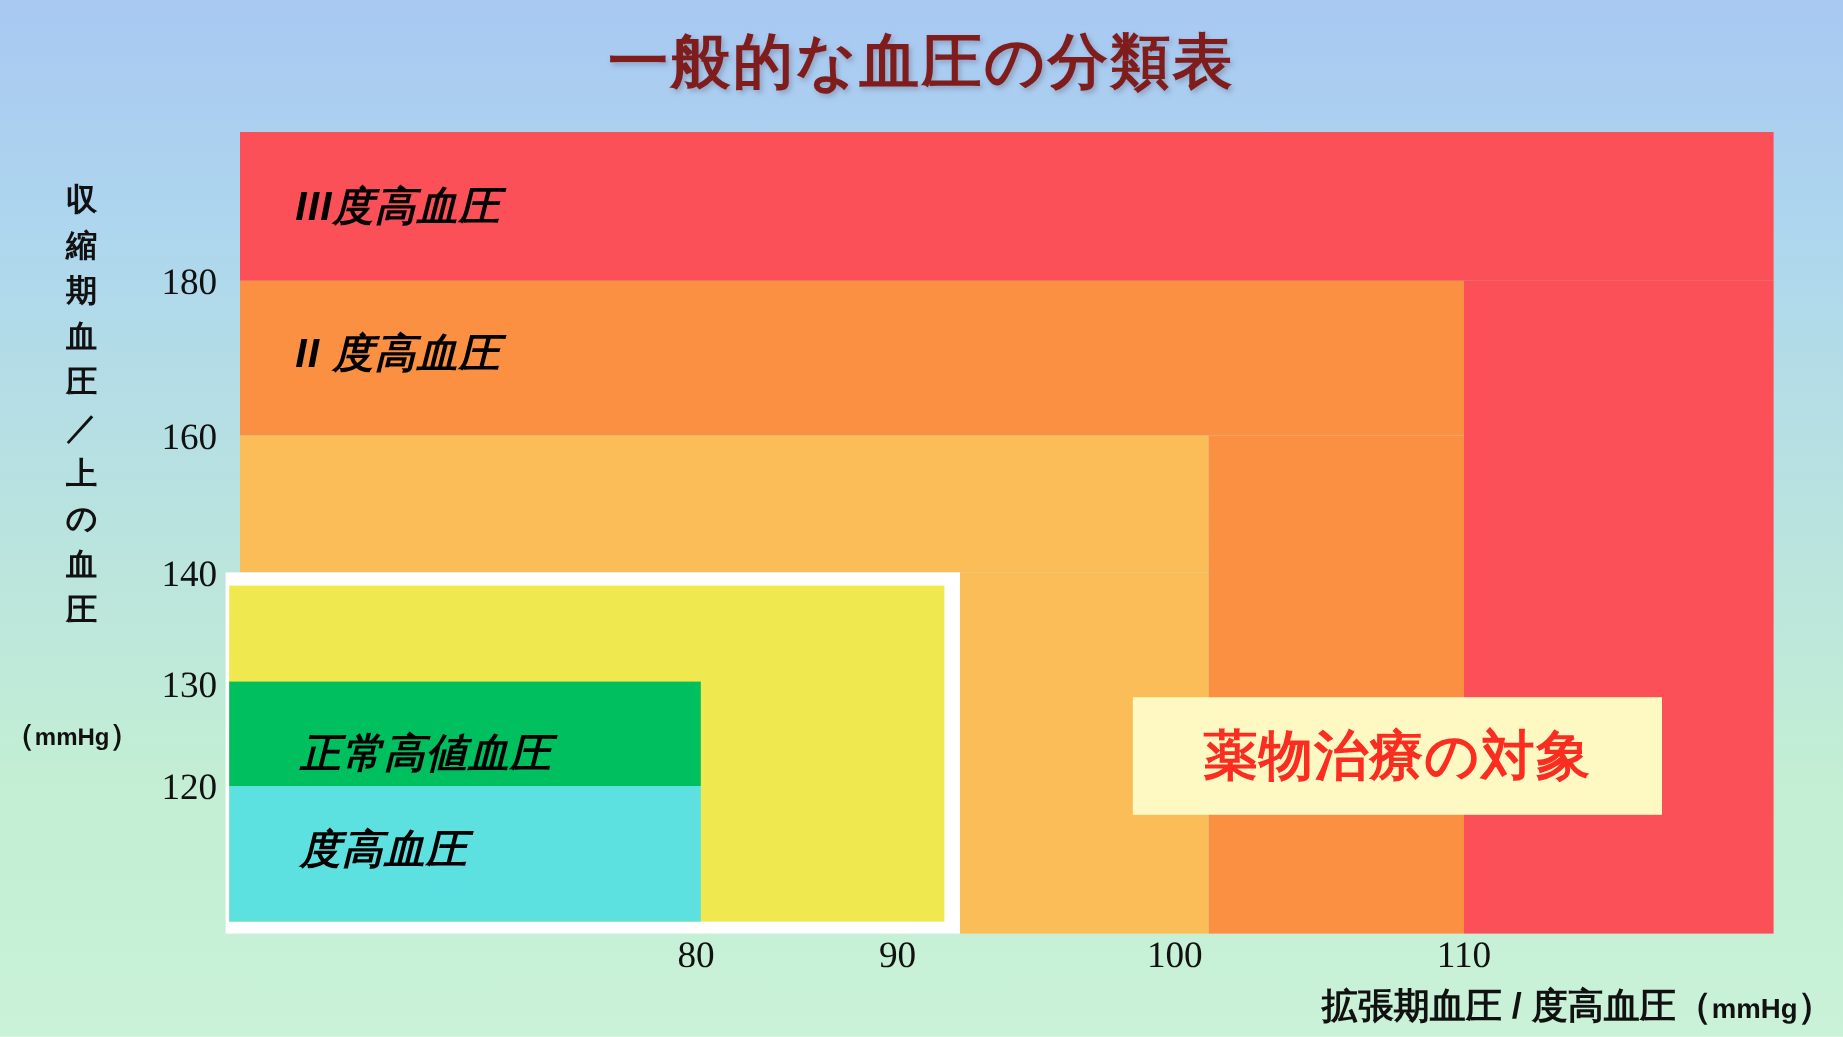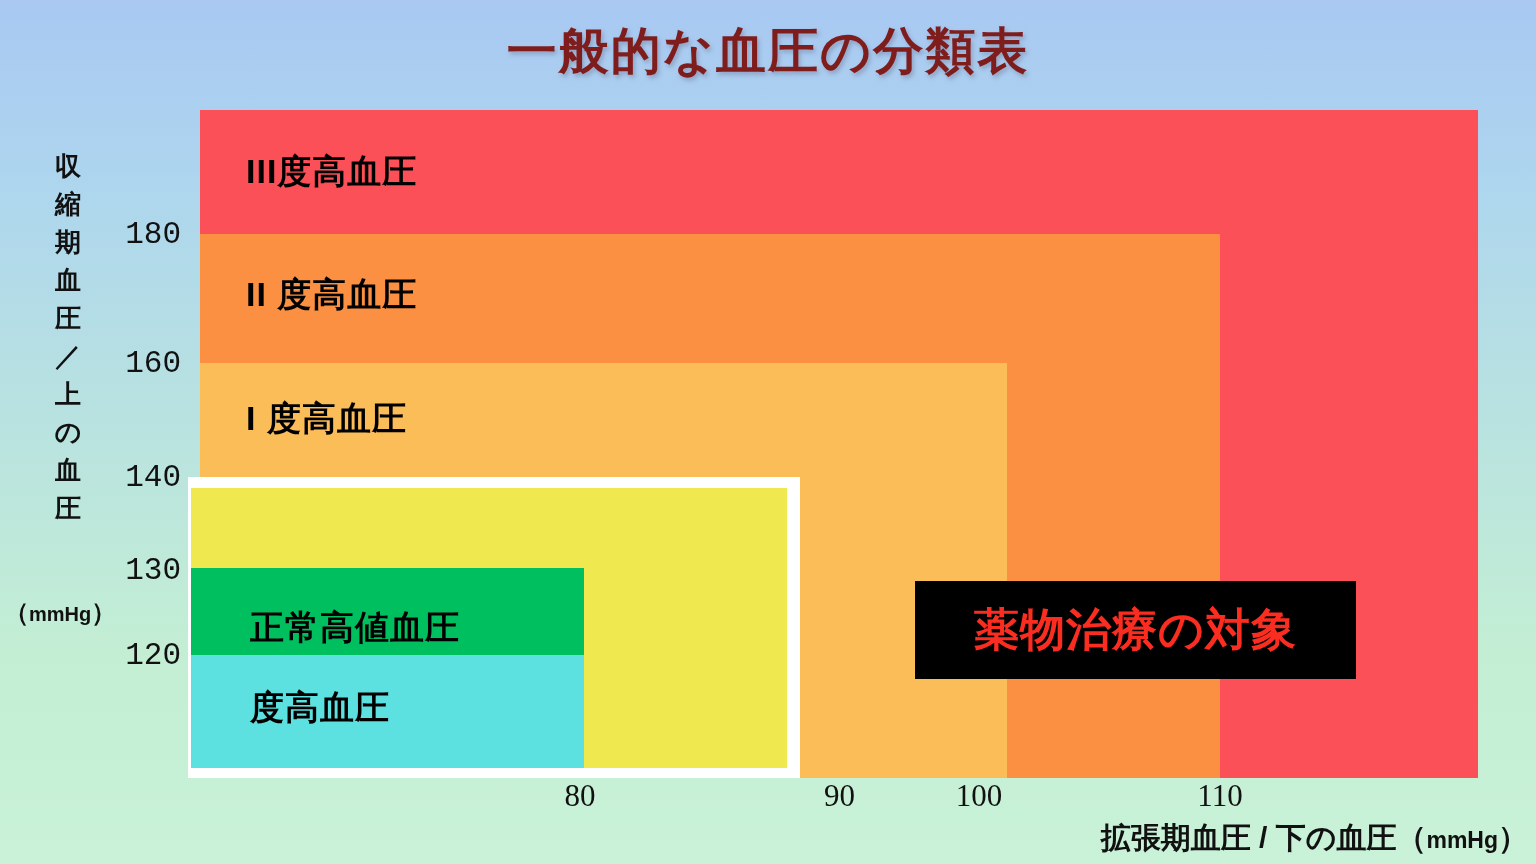--- a/index.html
+++ b/index.html
@@ -47,21 +47,21 @@
   }
   #y-axis-unit .u { font-size:20px; }
 
   
   .ytick {
     position:absolute;
     right:1355px;           
     width:70px;
     text-align:right;
     font-size:31px;
-    font-family:Liberation Mono, monospace;
+    font-family:Liberation Serif, serif;
     color:#111;
     line-height:1;
   }
 
   
   .xtick {
     position:absolute;
     top:778px;
     width:80px;
     margin-left:-40px;
@@ -88,28 +88,29 @@
     height:682px;   
   }
   .band { position:absolute; }
   .band-label {
     position:absolute;
     font-size:34px;
     font-weight:bold;
     color:#000;
     white-space:nowrap;
     letter-spacing:1px;
+    font-style:italic;
   }
 
   
   #callout-box {
     position:absolute;
-    left:915px; top:581px;
+    left:944px; top:581px;
     width:441px; height:98px;
-    background:#000000;
+    background:#fef9c3;
     display:flex;
     align-items:center;
     justify-content:center;
   }
   #callout-text {
     font-size:45px;
     font-weight:bold;
     color:#fa2d20;
     letter-spacing:1px;
     white-space:nowrap;
@@ -148,29 +149,28 @@
   <div class="band" style="left:0px; top:381px; width:612px; height:301px; background:#ffffff;"></div>
 
   <div class="band" style="left:3px; top:392px; width:596px; height:280px; background:#f0e84f;"></div>
 
   <div class="band" style="left:3px; top:472px; width:393px; height:87px; background:#00bf5f;"></div>
 
   <div class="band" style="left:3px; top:559px; width:393px; height:113px; background:#5ce0e0;"></div>
 
   <div class="band-label" style="left:58px;  top:53px;">III度高血圧</div>
   <div class="band-label" style="left:58px;  top:176px;">II 度高血圧</div>
-  <div class="band-label" style="left:58px;  top:300px;">I 度高血圧</div>
   <div class="band-label" style="left:62px;  top:493px;margin-top:16px;">正常高値血圧</div>
   <div class="band-label" style="left:62px;  top:589px;">度高血圧</div>
 </div>
 
 <div id="callout-box">
   <span id="callout-text">薬物治療の対象</span>
 </div>
 
 <div class="xtick" style="left:580px;">80</div>
-<div class="xtick" style="left:815px;text-align:right;">90</div>
+<div class="xtick" style="left:748px;">90</div>
 <div class="xtick" style="left:979px;">100</div>
 <div class="xtick" style="left:1220px;text-align:center;">110</div>
 
 <div id="x-axis-title">
-  <span>拡張期血圧 / 下の血圧</span><span>（</span><span class="u">mmHg</span><span>）</span>
+  <span>拡張期血圧 / 度高血圧</span><span>（</span><span class="u">mmHg</span><span>）</span>
 </div>
 
 </body></html>

